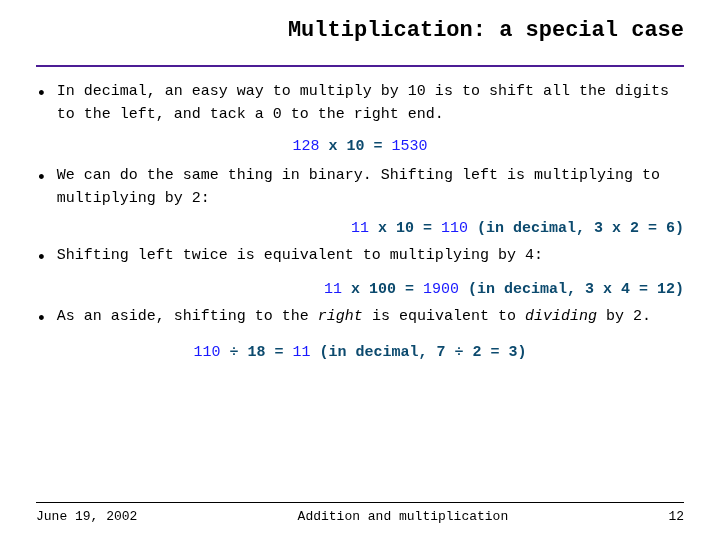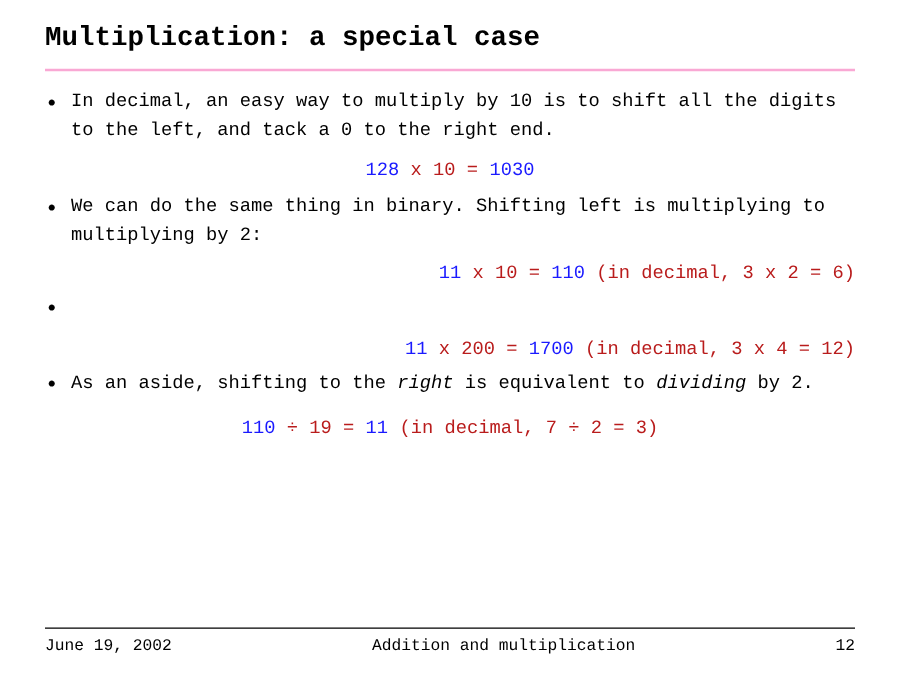--- a/index.html
+++ b/index.html
@@ -17,23 +17,23 @@
 
     .slide {
       width: 720px;
       height: 540px;
       padding: 18px 36px 16px 36px;
       display: flex;
       flex-direction: column;
     }
 
     .title-area {
-      text-align: left;
-      border-bottom: 2px solid #f9a8d4;
-      padding-bottom: 12px;
+      text-align: right;
+      border-bottom: 2px solid #4c1d95;
+      padding-bottom: 22px;
       margin-bottom: 14px;
     }
 
     .title {
       font-size: 22px;
       font-weight: bold;
       font-family: 'Courier New', Courier, monospace;
     }
 
     .content {
@@ -71,21 +71,22 @@
       margin: 4px 0 8px 24px;
       text-align: right;
     }
 
     .blue {
       color: #1a1aff;
       margin-top: 11px;
     }
 
     .black {
-      color: #b91c1c;
+      color: #0c4a6e;
+      font-weight: bold;
     }
 
     em {
       font-style: italic;
     }
 
     .footer {
       border-top: 1px solid #000;
       display: flex;
       justify-content: space-between;
@@ -115,47 +116,48 @@
   </div>
 
   <div class="content">
 
     <div class="bullet-item">
       <span class="bullet-dot">•</span>
       <span class="bullet-text">In decimal, an easy way to multiply by 10 is to shift all the digits to the left, and tack a 0 to the right end.</span>
     </div>
 
     <div class="example-block">
-      <span class="example-text blue">128</span><span class="example-text black"> x 10 = </span><span class="example-text blue">1030</span>
+      <span class="example-text blue">128</span><span class="example-text black"> x 10 = </span><span class="example-text blue">1530</span>
     </div>
 
     <div class="bullet-item">
       <span class="bullet-dot">•</span>
       <span class="bullet-text">We can do the same thing in binary. Shifting left is multiplying to multiplying by 2:</span>
     </div>
 
     <div class="example-inline">
       <span class="example-text blue">11</span><span class="example-text black"> x 10 = </span><span class="example-text blue">110</span><span class="example-text black">    (in decimal, 3 x 2 = 6)</span>
     </div>
 
     <div class="bullet-item">
       <span class="bullet-dot">•</span>
+      <span class="bullet-text">Shifting left twice is equivalent to multiplying by 4:</span>
     </div>
 
     <div class="example-inline">
-      <span class="example-text blue">11</span><span class="example-text black"> x 200 = </span><span class="example-text blue">1700</span><span class="example-text black">  (in decimal, 3 x 4 = 12)</span>
+      <span class="example-text blue">11</span><span class="example-text black"> x 100 = </span><span class="example-text blue">1900</span><span class="example-text black">  (in decimal, 3 x 4 = 12)</span>
     </div>
 
     <div class="bullet-item">
       <span class="bullet-dot">•</span>
       <span class="bullet-text">As an aside, shifting to the <em>right</em> is equivalent to <em>dividing</em> by 2.</span>
     </div>
 
     <div class="example-block">
-      <span class="example-text blue">110</span><span class="example-text black"> ÷ 19 = </span><span class="example-text blue">11</span><span class="example-text black">       (in decimal, 7 ÷ 2 = 3)</span>
+      <span class="example-text blue">110</span><span class="example-text black"> ÷ 18 = </span><span class="example-text blue">11</span><span class="example-text black">       (in decimal, 7 ÷ 2 = 3)</span>
     </div>
 
   </div>
 
   <div class="footer">
     <span>June 19, 2002</span>
     <span class="footer-center">Addition and multiplication</span>
     <span>12</span>
   </div>
 

